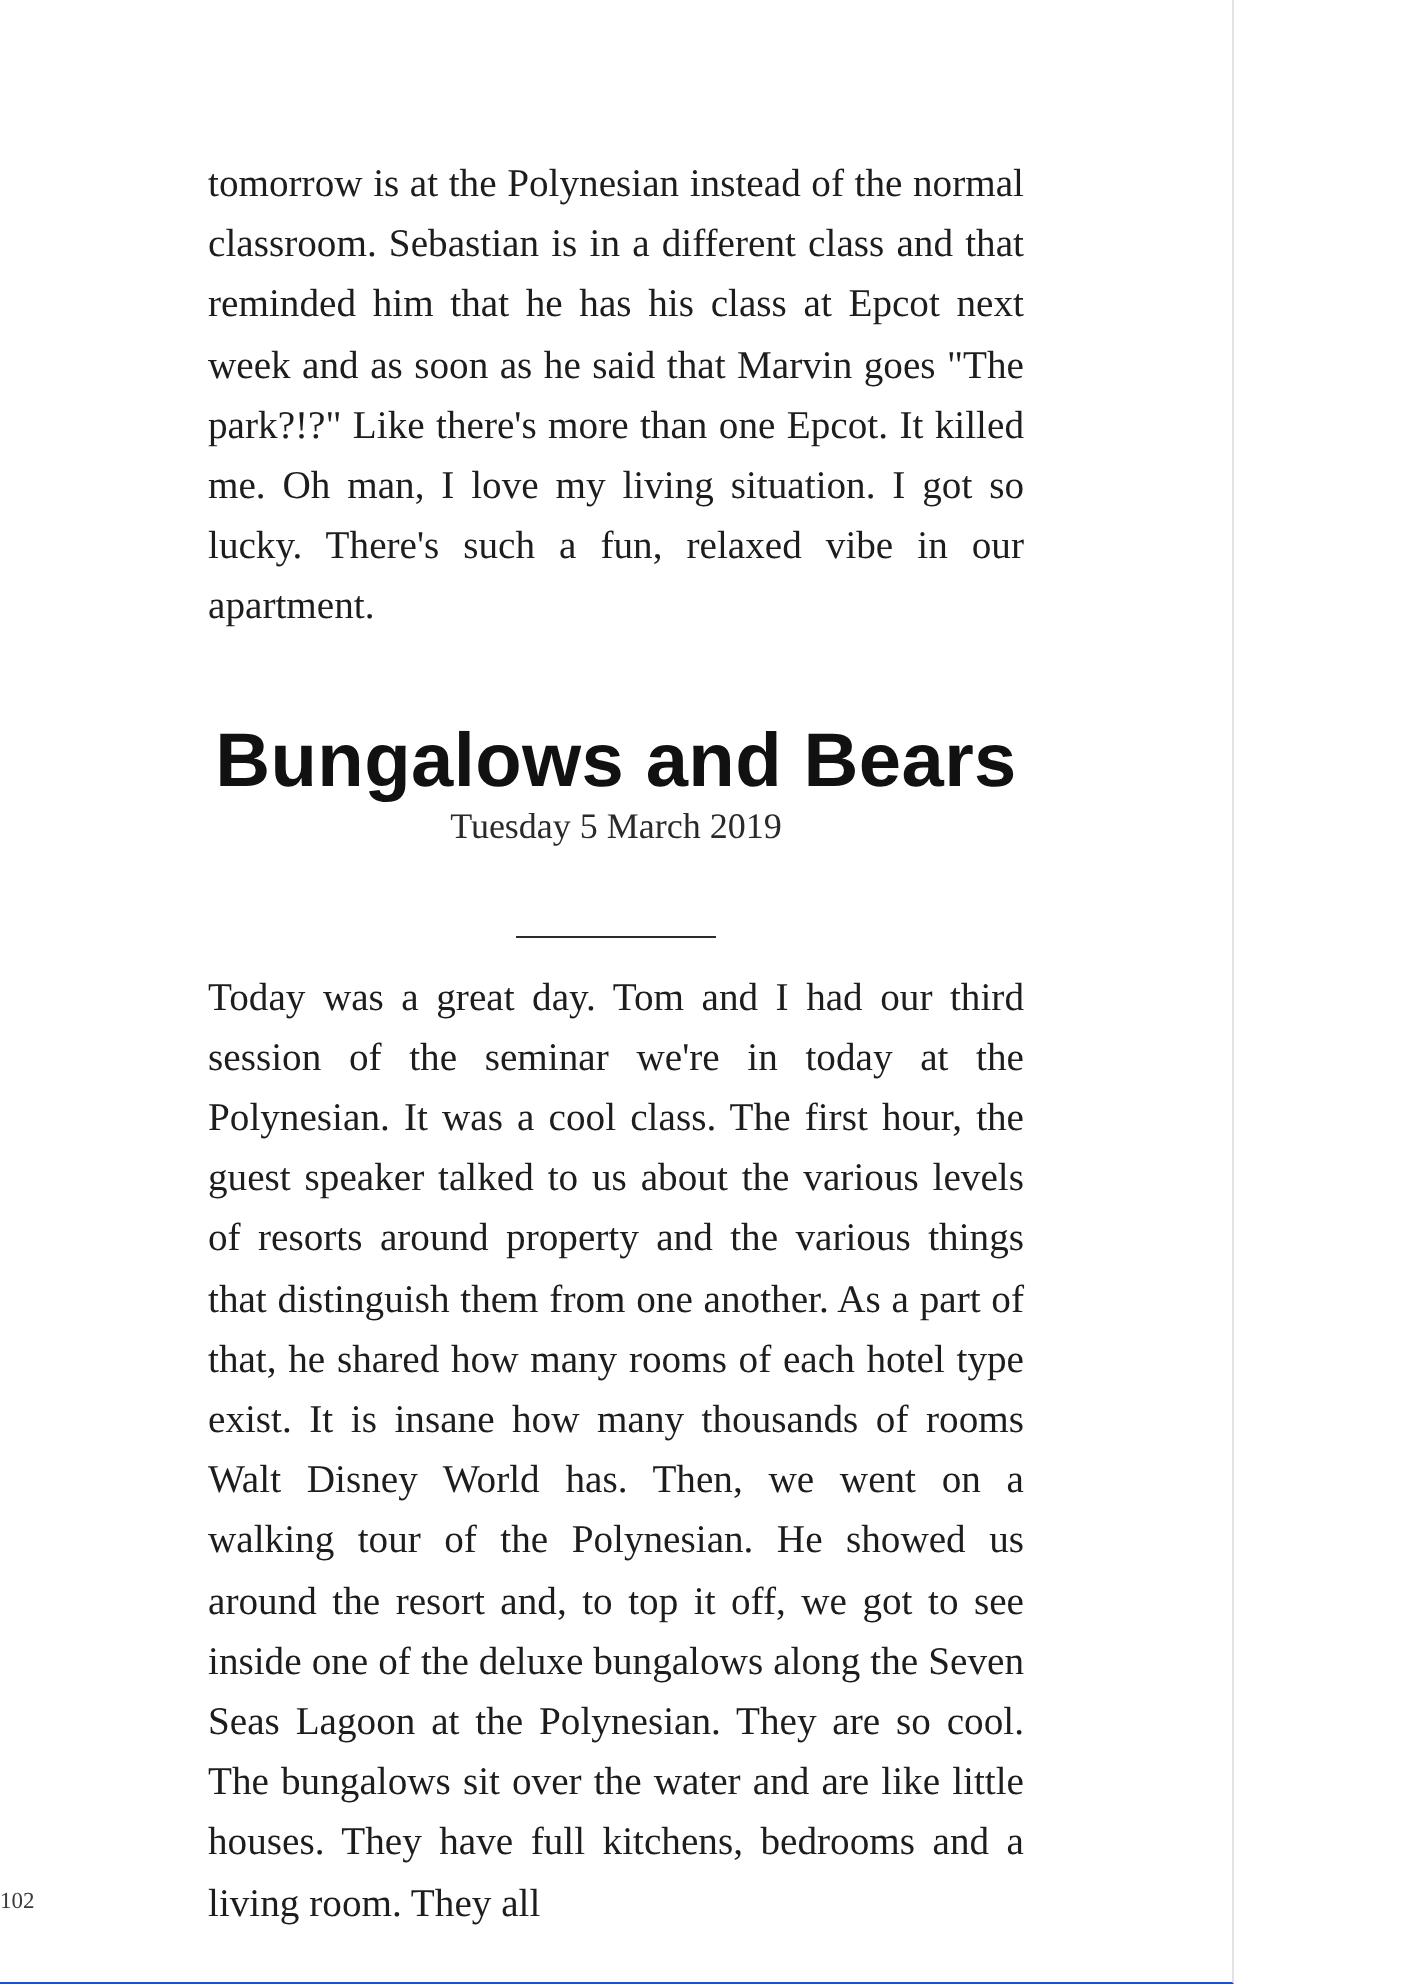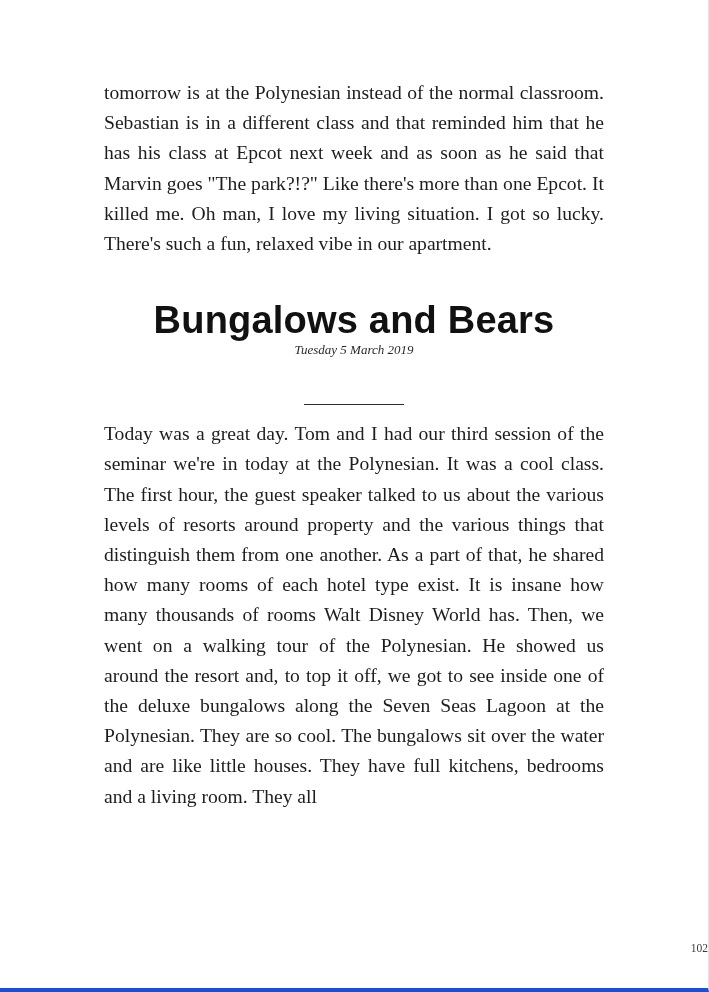--- a/index.html
+++ b/index.html
@@ -4,25 +4,25 @@
 <style>
   * { margin: 0; padding: 0; box-sizing: border-box; }
 
   html, body {
     background: #ffffff;
     font-family: "Liberation Serif", "DejaVu Serif", serif;
   }
 
   .page {
     position: relative;
-    width: 709px;
+    width: 617px;
     height: 992px;
     background: #ffffff;
     border-right: 1px solid #e2e2e2;
-    border-bottom: 4px solid #1d4ed8;
+    border-bottom: 1px solid #1d4ed8;
     overflow: hidden;
   }
 
   .content {
     padding: 78px 104px 0 104px;
     color: #1c1c1c;
   }
 
   .body-paragraph {
     font-size: 19.6px;
@@ -40,22 +40,21 @@
     font-family: "Liberation Sans", "DejaVu Sans", sans-serif;
     font-weight: 700;
     font-size: 38px;
     letter-spacing: 0.2px;
     color: #111111;
     line-height: 34px;
   }
 
   .entry-date {
     font-family: "Liberation Serif", "DejaVu Serif", serif;
-    font-style: italic;
-    font-size: 13px;
+    font-size: 18px;
     color: #2a2a2a;
     margin-top: 5px;
   }
 
   .divider-wrap {
     text-align: center;
     margin-top: 36px;
     margin-bottom: 19px;
     height: 6px;
   }
@@ -65,21 +64,21 @@
     width: 100px;
     border-top: 1.4px solid #2b2b2b;
     vertical-align: middle;
   }
 
   .page-number {
     position: absolute;
     bottom: 34px;
     left: 0;
     width: 100%;
-    text-align: right;
+    text-align: left;
     font-size: 11.5px;
     color: #3a3a3a;
     font-family: "Liberation Serif", "DejaVu Serif", serif;
   }
 </style>
 </head>
 <body>
 
 <div class="page">
   <div class="content">

